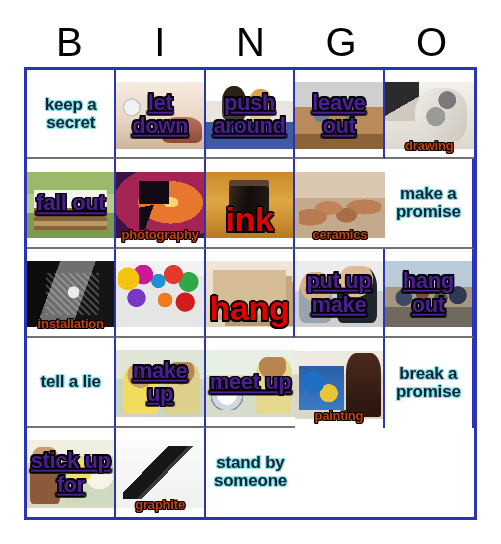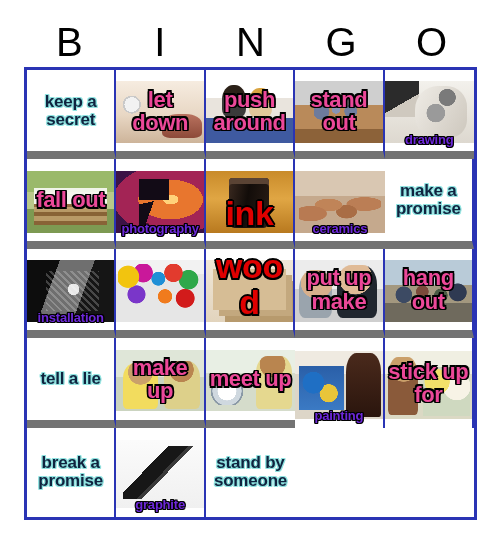--- a/index.html
+++ b/index.html
@@ -52,21 +52,21 @@
     border: 3px solid #2a34b4;
     display: grid;
     grid-template-columns: repeat(5, 1fr);
     grid-template-rows: repeat(5, 1fr);
     background: #ffffff;
   }
   .cell {
     position: relative;
     box-sizing: border-box;
     border-right: 2px solid #2a34b4;
-    border-bottom: 8px solid #737373;
+    border-bottom: 2px solid #737373;
     overflow: hidden;
     background: #ffffff;
     display: flex;
     align-items: center;
     justify-content: center;
   }
   .cell.col-last { border-right: none; }
   .cell.row-last { border-bottom: none; }
 
   
@@ -100,44 +100,45 @@
     letter-spacing: -0.2px;
     text-shadow:
       -1px -1px 0 #8fe3e0,  1px -1px 0 #8fe3e0,
       -1px  1px 0 #8fe3e0,  1px  1px 0 #8fe3e0,
        0   -1px 0 #8fe3e0,  0    1px 0 #8fe3e0,
       -1px  0   0 #8fe3e0,  1px  0   0 #8fe3e0;
   }
 
   
   .phrase-green {
-    color: #ec4899;
+    color: #4c1d95;
     font-size: 22px;
     letter-spacing: -0.4px;
     text-shadow:
       -1.5px -1.5px 0 #000, 1.5px -1.5px 0 #000,
       -1.5px  1.5px 0 #000, 1.5px  1.5px 0 #000,
        0 -1.6px 0 #000,  0 1.6px 0 #000,
       -1.6px 0 0 #000,   1.6px 0 0 #000;
+    text-decoration: underline;
   }
 
   
   .word-red-lg {
     color: #e00000;
     font-size: 34px;
     letter-spacing: -0.3px;
     text-shadow:
       -1.5px -1.5px 0 #000, 1.5px -1.5px 0 #000,
       -1.5px  1.5px 0 #000, 1.5px  1.5px 0 #000,
        0 -1.6px 0 #000, 0 1.6px 0 #000,
       -1.6px 0 0 #000,  1.6px 0 0 #000;
   }
   
   .word-red-sm {
-    color: #6d28d9;
+    color: #c2410c;
     font-size: 13px;
     letter-spacing: -0.2px;
     text-shadow:
       -1px -1px 0 #000, 1px -1px 0 #000,
       -1px  1px 0 #000, 1px  1px 0 #000,
        0 -1.1px 0 #000, 0 1.1px 0 #000,
       -1.1px 0 0 #000,  1.1px 0 0 #000;
   }
 
   .label.anchor-bottom {
@@ -402,21 +403,21 @@
       <div class="cell">
         <div class="art band art-clock"></div>
         <div class="label phrase-green anchor-center">let down</div>
       </div>
       <div class="cell">
         <div class="art band art-people-argue"></div>
         <div class="label phrase-green anchor-center">push around</div>
       </div>
       <div class="cell">
         <div class="art band art-gym"></div>
-        <div class="label phrase-green anchor-center">stand out</div>
+        <div class="label phrase-green anchor-center">leave out</div>
       </div>
       <div class="cell col-last">
         <div class="art band art-sketch"></div>
         <div class="label word-red-sm anchor-bottom">drawing</div>
       </div>
       <div class="cell">
         <div class="art band art-park-bench"></div>
         <div class="label phrase-green anchor-center">fall out</div>
       </div>
       <div class="cell">
@@ -436,21 +437,21 @@
       </div>
       <div class="cell">
         <div class="art band art-installation"></div>
         <div class="label word-red-sm anchor-bottom">installation</div>
       </div>
       <div class="cell">
         <div class="art band art-paints"></div>
       </div>
       <div class="cell">
         <div class="art band art-wood"></div>
-        <div class="label word-red-lg anchor-lower">wood</div>
+        <div class="label word-red-lg anchor-lower">hang</div>
       </div>
       <div class="cell">
         <div class="art band art-couple-upset"></div>
         <div class="label phrase-green anchor-center">put up make</div>
       </div>
       <div class="cell">
         <div class="art band art-street"></div>
         <div class="label phrase-green anchor-center">hang out</div>
       </div>
       <div class="cell">
@@ -462,25 +463,25 @@
       </div>
       <div class="cell col-last">
         <div class="art band art-cinema"></div>
         <div class="label phrase-green anchor-center">meet up</div>
       </div>
       <div class="cell row-last">
         <div class="art band art-painter"></div>
         <div class="label word-red-sm anchor-bottom">painting</div>
       </div>
       <div class="cell row-last">
+        <div class="label phrase-plain anchor-center">break a promise</div>
+      </div>
+      <div class="cell row-last">
         <div class="art band art-help"></div>
         <div class="label phrase-green anchor-center">stick up for</div>
-      </div>
-      <div class="cell row-last">
-        <div class="label phrase-plain anchor-center">break a promise</div>
       </div>
       <div class="cell row-last">
         <div class="art band art-pencil"></div>
         <div class="label word-red-sm anchor-bottom">graphite</div>
       </div>
       <div class="cell col-last row-last">
         <div class="label phrase-plain anchor-center">stand by someone</div>
       </div>
     </div>
 

